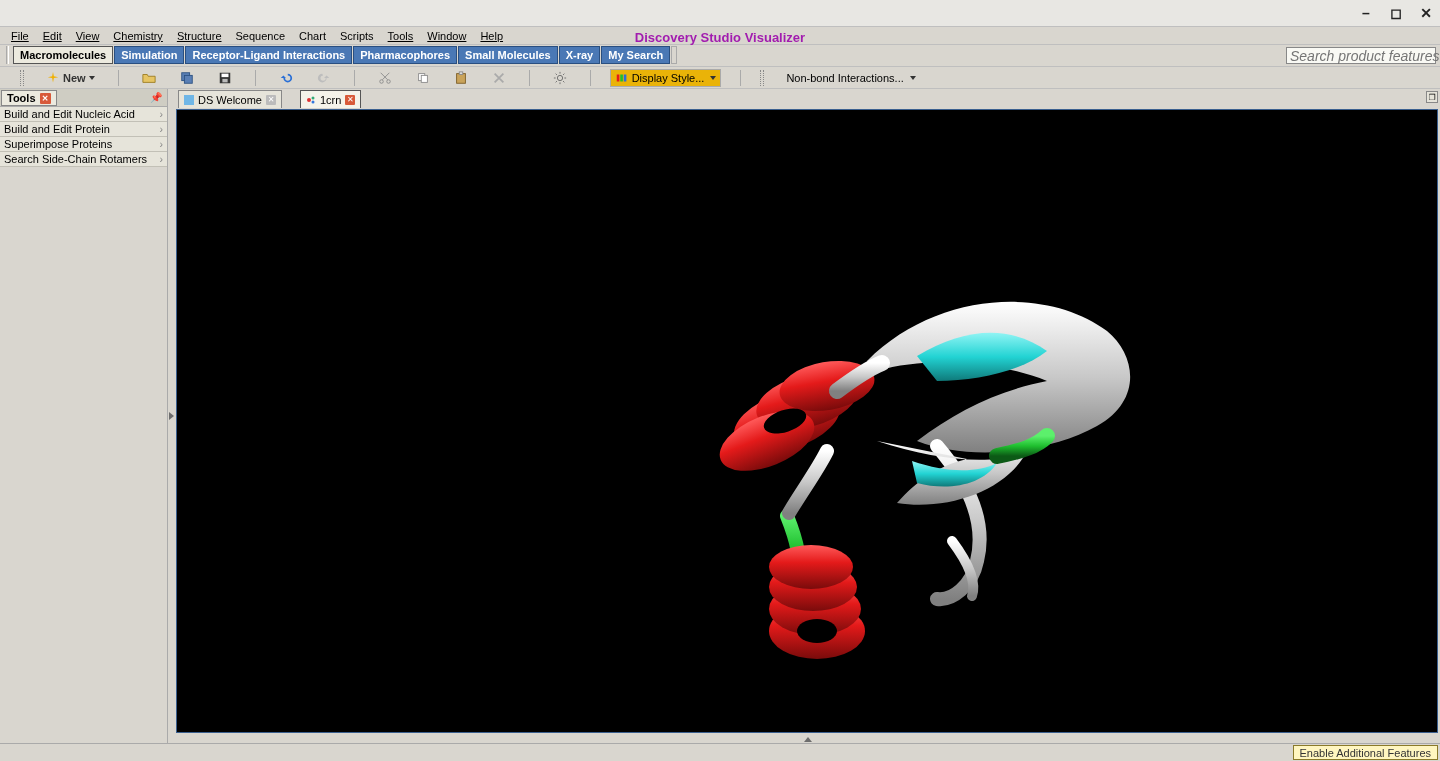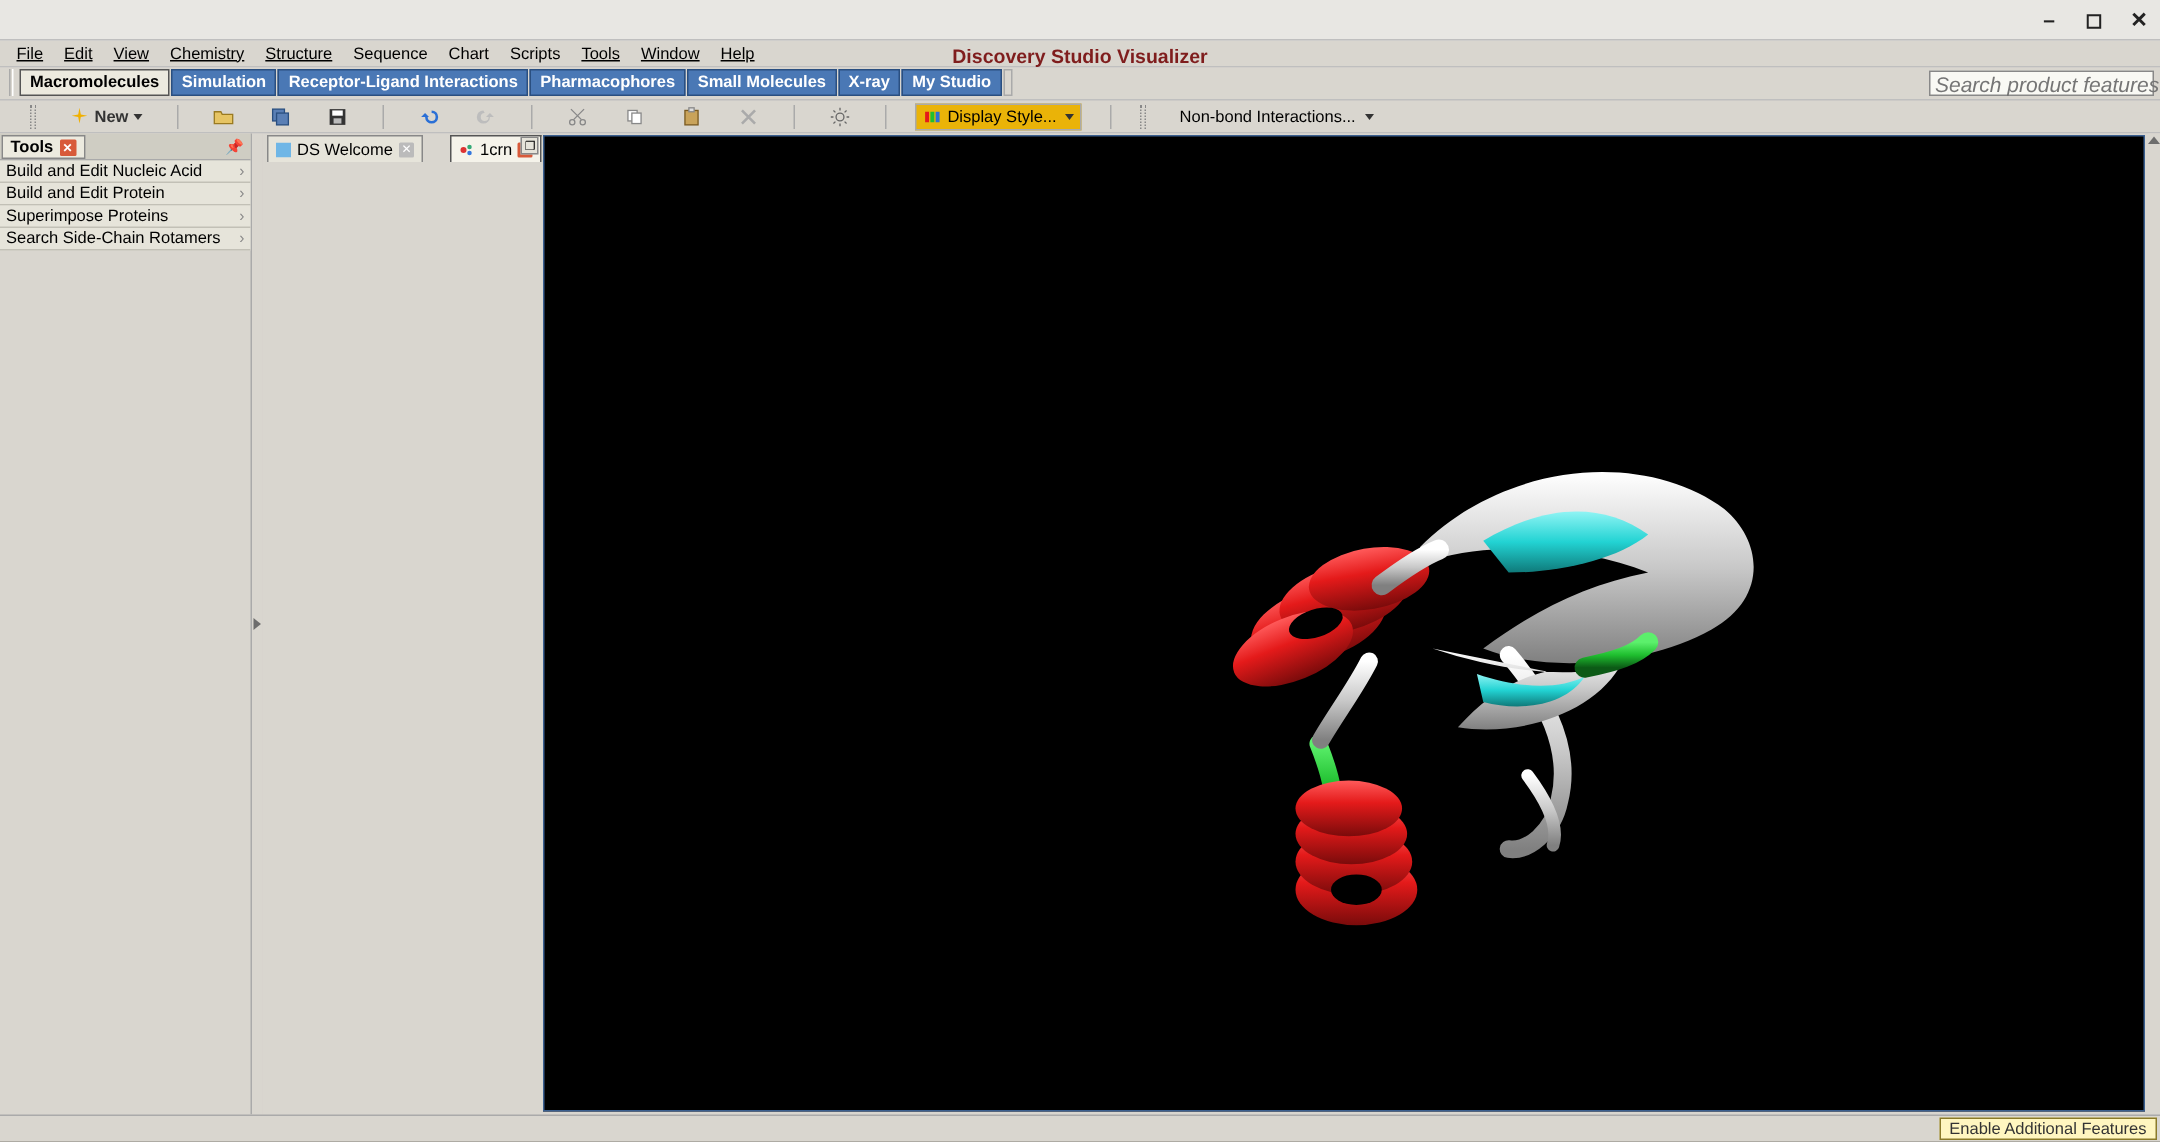--- a/index.html
+++ b/index.html
@@ -1,20 +1,20 @@
 <!DOCTYPE html>
 <html><head>
 <meta charset="utf-8">
 <style>
 * { margin: 0; padding: 0; box-sizing: border-box; font-family: "Segoe UI", Tahoma, sans-serif; font-size: 11px; }
 html, body { width: 1440px; height: 761px; overflow: hidden; background: #d4d0c8; }
 
 
 .titlebar { height: 27px; background: #e8e7e3; display: flex; align-items: center; justify-content: center; position: relative; border-bottom: 1px solid #bfbfbf; }
-.titlebar .title { font-size: 13px; font-weight: 600; color: #7f1d1d; margin-top: 48px; }
+.titlebar .title { font-size: 13px; font-weight: 600; color: #a21caf; margin-top: 48px; }
 .titlebar .controls { position: absolute; right: 6px; top: 0; height: 100%; display: flex; align-items: center; gap: 14px; }
 .titlebar .ctl { width: 16px; height: 16px; display: flex; align-items: center; justify-content: center; font-size: 14px; font-weight: bold; color: #222; cursor: pointer; }
 
 
 .menubar { height: 18px; background: #d9d6cf; display: flex; align-items: center; padding: 0 4px; border-bottom: 1px solid #bfbfbf; }
 .menubar .item { padding: 1px 7px; color: #000; cursor: pointer; }
 .menubar .item .ul { text-decoration: underline; }
 
 
 .modulebar { height: 22px; background: #d9d6cf; display: flex; align-items: flex-end; padding: 2px 6px; border-bottom: 1px solid #bfbfbf; position: relative; }
@@ -41,21 +41,21 @@
 .sidebar .hdr { height: 18px; display: flex; align-items: center; border-bottom: 1px solid #aaa; background: #cfcdc3; }
 .sidebar .hdr .tool-tab { height: 16px; border: 1px solid #888; background: #eceadf; display: flex; align-items: center; padding: 0 5px; margin: 1px 0 0 1px; gap: 4px; font-weight: 600; }
 .sidebar .hdr .close { width: 11px; height: 11px; background: #d85a3a; color: #fff; font-size: 8px; display: flex; align-items: center; justify-content: center; border-radius: 1px; }
 .sidebar .hdr .pin { margin-left: auto; margin-right: 4px; color: #666; font-size: 10px; }
 .sidebar .list-item { height: 15px; display: flex; align-items: center; padding: 0 4px; border-bottom: 1px solid #c2c0b6; background: #e6e4da; font-size: 10.5px; color: #000; cursor: pointer; position: relative; }
 .sidebar .list-item::after { content: "›"; position: absolute; right: 4px; color: #888; }
 
 .splitter { width: 7px; background: #d9d6cf; display: flex; align-items: center; justify-content: center; cursor: ew-resize; }
 .splitter .arrow { width: 0; height: 0; border-top: 4px solid transparent; border-bottom: 4px solid transparent; border-left: 5px solid #6d6d6d; }
 
-.content { flex: 1; display: flex; flex-direction: row; background: #d9d6cf; }
+.content { flex: 1; display: flex; flex-direction: column; background: #d9d6cf; }
 .doctabs { height: 19px; display: flex; align-items: flex-end; padding-left: 3px; gap: 2px; position: relative; }
 .doctabs .dtab { height: 18px; border: 1px solid #888; border-bottom: none; display: flex; align-items: center; padding: 0 5px; gap: 4px; background: #e6e4da; font-size: 10.5px; cursor: pointer; }
 .doctabs .dtab.active { background: #f5f3ea; border-color: #555; margin-left: 16px; }
 .doctabs .dtab .icon { width: 10px; height: 10px; display: inline-block; }
 .doctabs .dtab .close { width: 10px; height: 10px; font-size: 8px; color: #fff; display: flex; align-items: center; justify-content: center; border-radius: 1px; }
 .doctabs .dtab .close.gray { background: #bbb; }
 .doctabs .dtab .close.red { background: #d85a3a; }
 .doctabs .restore { position: absolute; right: 2px; top: 2px; width: 12px; height: 12px; border: 1px solid #888; background: #e6e4da; font-size: 8px; display: flex; align-items: center; justify-content: center; cursor: pointer; }
 
 .viewport-wrap { flex: 1; padding: 1px 2px 2px 1px; }
@@ -111,21 +111,21 @@
   <div class="tab inactive">
       <span>Pharmacophores</span>
     </div>
   <div class="tab inactive">
       <span>Small Molecules</span>
     </div>
   <div class="tab inactive">
       <span>X-ray</span>
     </div>
   <div class="tab inactive">
-      <span>My Studio</span>
+      <span>My Search</span>
     </div>
   <div class="capsright"></div>
   <div class="search">
     <input placeholder="Search product features" style="">
     <span class="svgicon">
       <svg viewBox="0 0 16 16">
           <circle cx="6.5" cy="6.5" r="4" fill="none" stroke="#666" stroke-width="1.5"></circle>
           <line x1="10" y1="10" x2="14" y2="14" stroke="#666" stroke-width="1.5"></line>
         </svg>
     </span>

